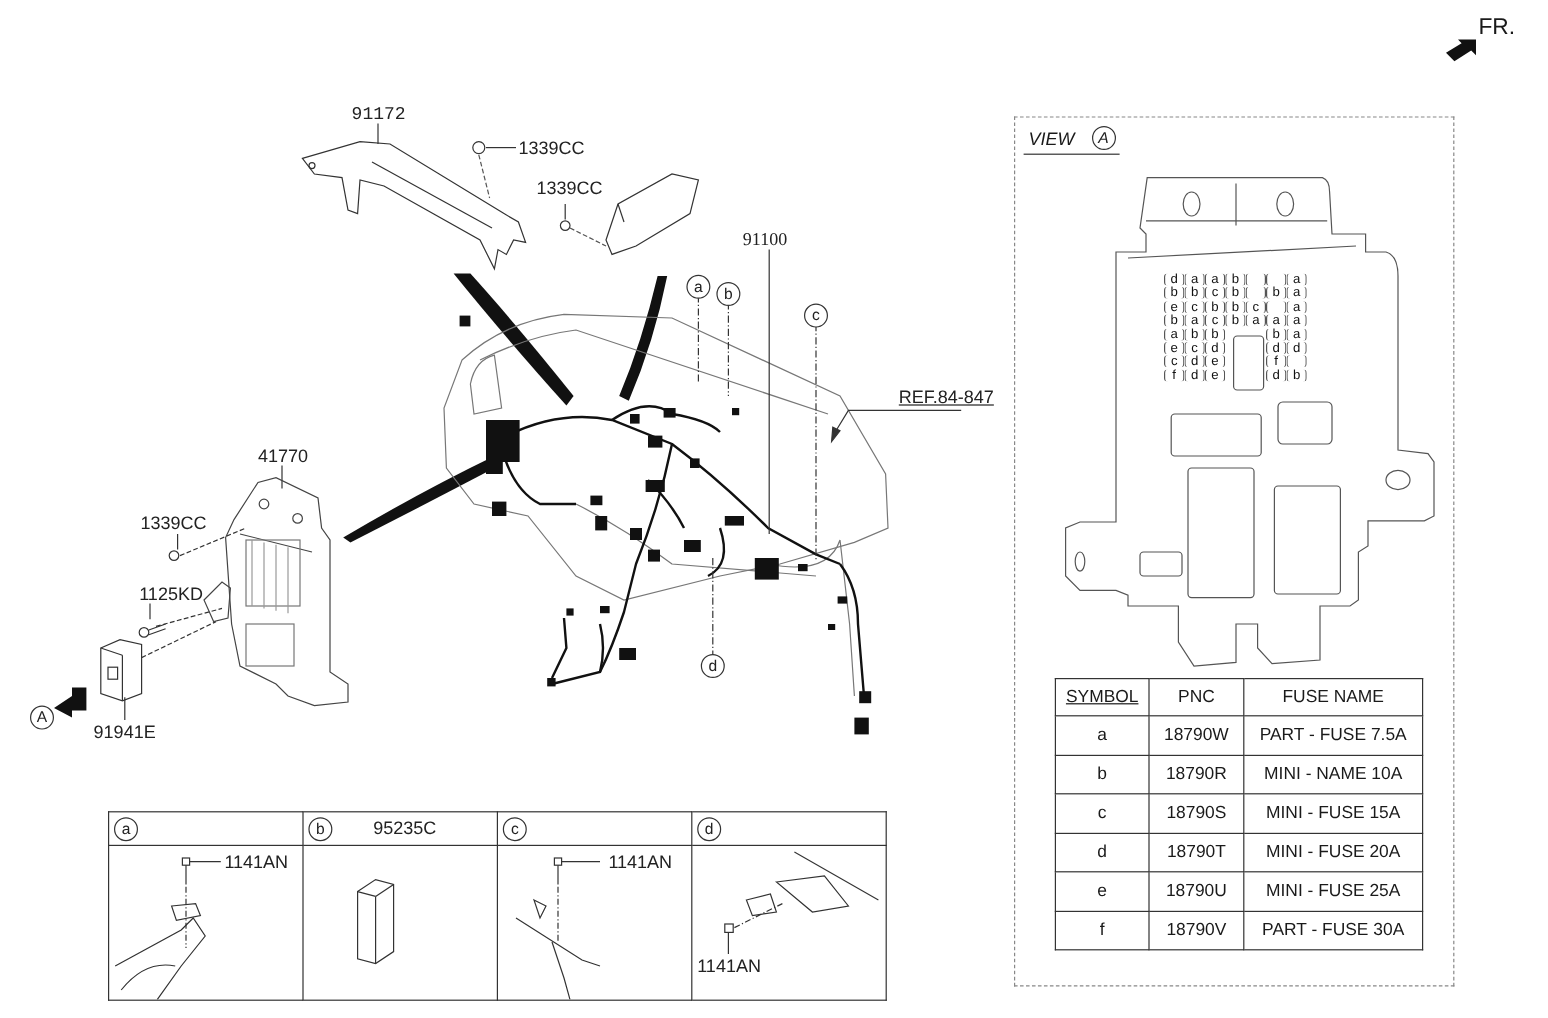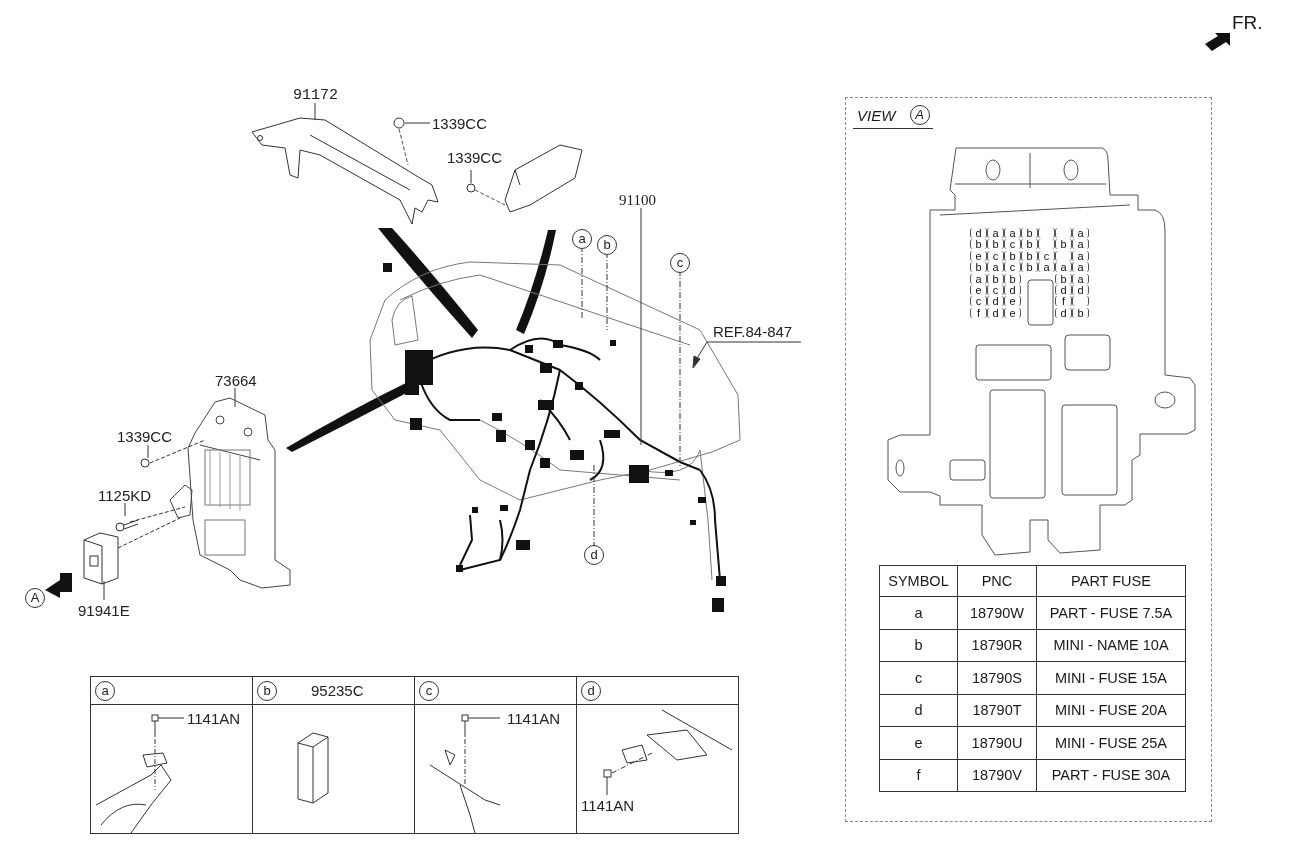--- a/index.html
+++ b/index.html
@@ -10,21 +10,21 @@
           font-size:13px; line-height:18px; text-align:center; background:#fff; color:#222; }
   svg.art { position:absolute; left:0; top:0; }
   .fr { position:absolute; left:1232px; top:12px; font-size:19px; }
   .viewbox { position:absolute; left:845px; top:97px; width:367px; height:725px;
              border:1px dashed #888; box-sizing:border-box; }
   .view-title { position:absolute; left:857px; top:107px; font-size:15px;font-style:italic; }
   .view-underline { position:absolute; left:853px; top:128px; width:80px; border-top:1px solid #333; }
   table.parts { position:absolute; left:879px; top:565px; border-collapse:collapse; font-size:14.5px; }
   table.parts td, table.parts th { border:1px solid #333; height:31.5px; text-align:center; font-weight:normal; padding:0; }
   table.parts th { height:30px; }
-  .c1 { width:77px; } .c2 { width:78px; } .c3 { width:148px; }
+  .c1 { width:77px;text-decoration:underline; } .c2 { width:78px; } .c3 { width:148px; }
   .detail { position:absolute; left:90px; top:676px; border-collapse:collapse; }
   .detail td { border:1px solid #333; padding:0; vertical-align:top; position:relative; }
   .dh { height:27px; }
   .db { height:128px;margin-left:22px; }
   .dcol { width:161px; }
   .fuse-grid { position:absolute; left:970px; top:228px; }
   .fcell { position:absolute; width:15px; height:10px; font-size:11px; line-height:10px; text-align:center;
            border-left:1px solid #555; border-right:1px solid #555; border-radius:3px; color:#111; }
 </style>
 </head>
@@ -170,24 +170,24 @@
     <line x1="940" y1="215" x2="1130" y2="205"></line>
   </g>
 </svg>
 
 <div class="fr">FR.</div>
 
 <div class="lbl" style="left:293px;top:87px;font-family:Liberation Mono, monospace;">91172</div>
 <div class="lbl" style="left:432px;top:115px;">1339CC</div>
 <div class="lbl" style="left:447px;top:149px;">1339CC</div>
 <div class="lbl" style="left:619px;top:192px;font-family:Liberation Serif, serif;">91100</div>
-<div class="lbl" style="left:713px;top:323px;">REF.84-847</div>
-<div class="lbl" style="left:215px;top:372px;">73664</div>
+<div class="lbl" style="left:749px;top:323px;text-decoration:underline;">REF.84-847</div>
+<div class="lbl" style="left:215px;top:372px;">41770</div>
 <div class="lbl" style="left:117px;top:428px;">1339CC</div>
-<div class="lbl" style="left:98px;top:487px;">1125KD</div>
+<div class="lbl" style="left:116px;top:487px;">1125KD</div>
 <div class="lbl" style="left:78px;top:602px;">91941E</div>
 
 <div class="circ" style="left:572px;top:229px;">a</div>
 <div class="circ" style="left:597px;top:235px;">b</div>
 <div class="circ" style="left:670px;top:253px;">c</div>
 <div class="circ" style="left:584px;top:545px;">d</div>
 <div class="circ" style="left:25px;top:588px;">A</div>
 
 <div class="viewbox"></div>
 <div class="view-title">
@@ -245,21 +245,21 @@
     <div class="fcell" style="left: 34px; top: 79.8px;">e</div>
     <div class="fcell" style="left: 85px; top: 79.8px;">d</div>
     <div class="fcell" style="left: 102px; top: 79.8px;">b</div>
   </div>
 
 <table class="parts">
   <thead>
     <tr>
       <th class="c1">SYMBOL</th>
       <th class="c2">PNC</th>
-      <th class="c3">PART FUSE</th>
+      <th class="c3">FUSE NAME</th>
     </tr>
   </thead>
   <tbody>
     <tr>
         <td>a</td>
         <td>18790W</td>
         <td>PART - FUSE 7.5A</td>
       </tr>
     <tr>
         <td>b</td>

